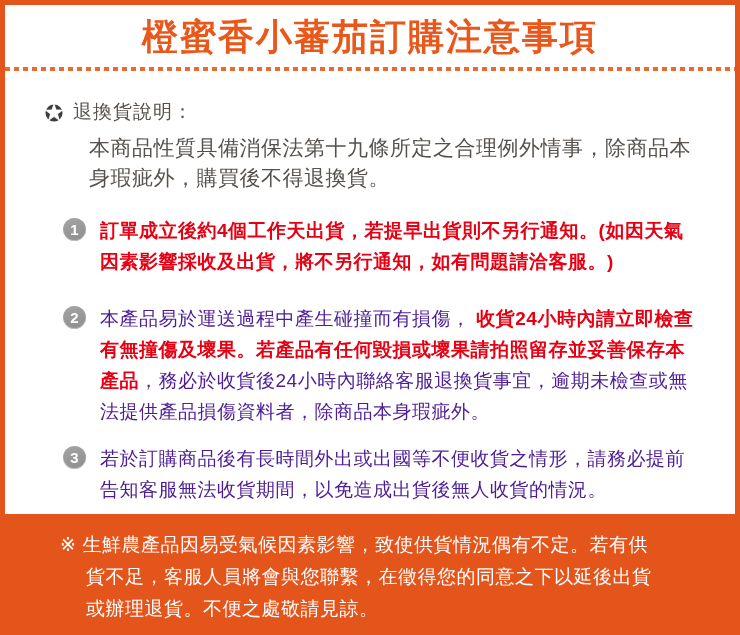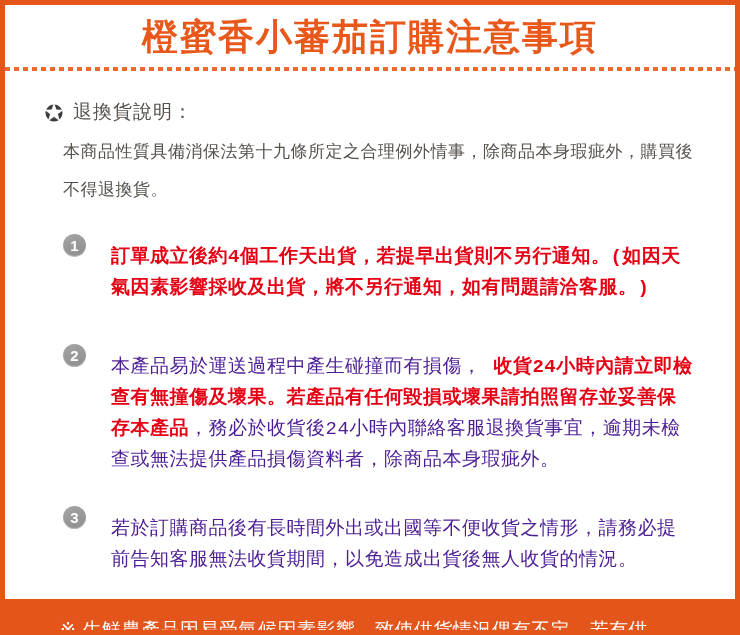--- a/index.html
+++ b/index.html
@@ -28,54 +28,53 @@
     color: #e8581a; letter-spacing: 2px;
     line-height: 1;
   }
   .dashed-divider {
     flex: none; height: 4px;
     background: repeating-linear-gradient(90deg, #ec6a2e 0 5px, transparent 5px 9px);
   }
   
   main {
     flex: 1 1 auto;
-    padding: 28px 30px 12px 38px;
+    padding: 28px 30px 3px 38px;
     color: #56514c;
   }
   .returns-head { display: flex; align-items: center; }
   .star-icon { flex: none; width: 22px; height: 22px; margin-right: 8px; }
   .returns-heading { font-size: 19px; letter-spacing: 1px; }
   .returns-body {
-    margin: 8px 0 0 20px;
-    font-size: 17px; line-height: 38px;
+    margin: 8px 0 0 46px;
+    font-size: 21px; line-height: 30px;
     letter-spacing: 0.5px;
     max-width: 648px;
   }
   .notice-list {
     list-style: none;
     margin: 22px 0 0; padding: 0 0 0 20px;
   }
   .notice-item { display: flex; align-items: flex-start; }
   .notice-item.item-1 { margin-bottom: 26px; }
   .notice-item.item-2 { margin-bottom: 16px; }
   .num-badge {
     flex: none;
     width: 23px; height: 23px; border-radius: 50%;
     background: linear-gradient(160deg, #a5a5a5, #8d8d8d);
     box-shadow: inset 0 -1px 1px rgba(255,255,255,0.45);
     color: #fff; font-size: 15px; font-weight: 700;
     display: flex; align-items: center; justify-content: center;
     margin: 3px 14px 0 0;
   }
   .item-text {
-    margin: 11px;
+    margin: 0;
     font-size: 19px; line-height: 31px;
     letter-spacing: 0.5px;
     max-width: 594px;
-    font-family: Liberation Mono, monospace;
   }
   .seg-red-bold { color: #e60013; font-weight: 700; }
   .seg-normal { color: #4c1d95; }
   
   footer {
     flex: none;
     min-height: 116px;
     background: #e4551c;
     color: #fff;
     padding: 15px 30px 0 55px;

